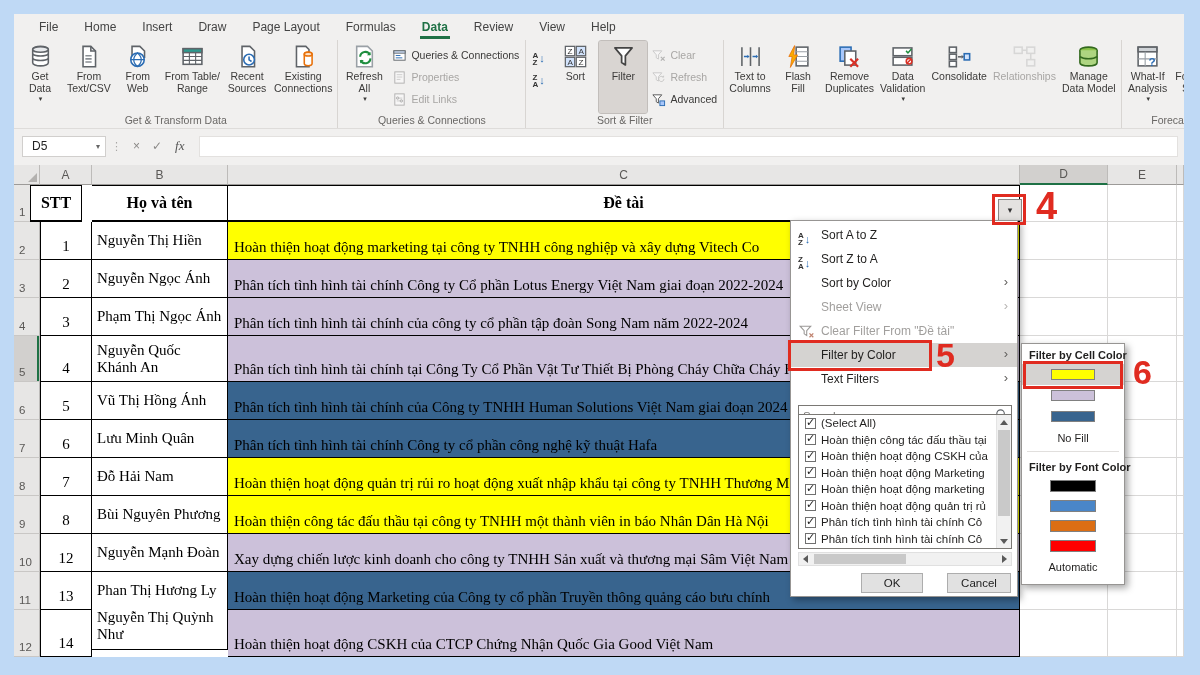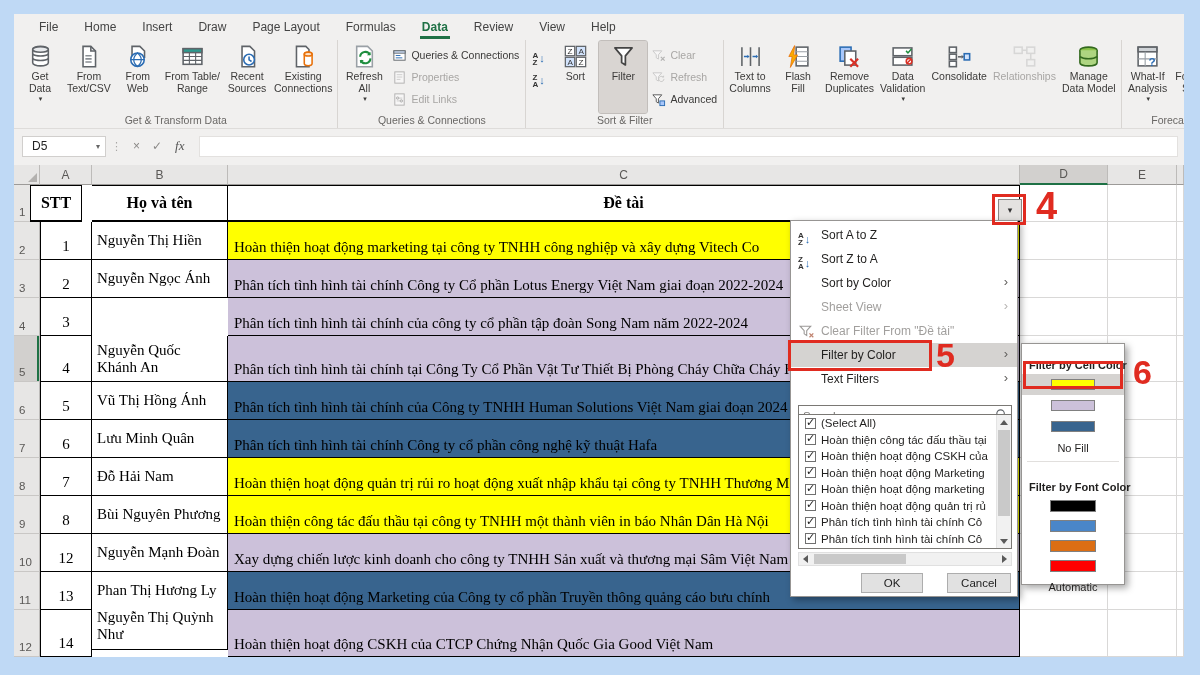--- a/index.html
+++ b/index.html
@@ -98,21 +98,21 @@
   .hs-btn{position:absolute;top:0;width:13px;height:12px;display:flex;align-items:center;justify-content:center}
   .hs-thumb{position:absolute;left:15px;top:1px;height:10px;width:92px;background:#C9C9C9}
   .fm-btn{position:absolute;height:20px;background:#E1E1E1;border:1px solid #ADADAD;font-size:11.5px;color:#222;
       font-family:inherit;display:flex;align-items:center;justify-content:center;box-sizing:border-box}
   #ok-btn{left:70px;top:352px;width:62px}
   #cancel-btn{left:156px;top:352px;width:64px}
 
   
   #color-submenu{position:absolute;left:1007px;top:329px;width:104px;height:242px;background:#fff;
       border:1px solid #979593;box-shadow:3px 3px 7px rgba(0,0,0,.35);z-index:11;box-sizing:border-box}
-  .sub-h{font-size:11px;font-weight:bold;color:#201f1e;padding:15px 0 3px 7px;white-space:nowrap}
+  .sub-h{font-size:11px;font-weight:bold;color:#201f1e;padding:5px 0 3px 7px;white-space:nowrap}
   .swrow{height:21px;display:flex;align-items:center;justify-content:center}
   .swrow.hl{background:#D5D3D1}
   .swrow.f{height:20px}
   .sw{width:44px;height:11px;border:1px solid #808080;box-sizing:border-box}
   .sw.f{width:46px;height:12px}
   .sub-nofill,.sub-auto{height:18px;font-size:11px;color:#201f1e;display:flex;align-items:center;justify-content:center;margin:2px 8px}
   .sub-div{height:1px;background:#E1DFDD;margin:4px 5px}
 
   
   .redbox{position:absolute;border:3px solid #E02B20;z-index:20;pointer-events:none;box-sizing:border-box}
@@ -449,20 +449,21 @@
         <div class="gc" style="left: 1163px; width: 7px; top: 57px; height: 38px;"></div>
         <div class="rh" style="left: 0px; width: 26px; top: 95px; height: 38px;">3</div>
         <div class="tc stt first" style="left: 26px; width: 52px; top: 95px; height: 38px;">2</div>
         <div class="tc nm" style="left: 78px; width: 136px; top: 95px; height: 38px;">Nguyễn Ngọc Ánh</div>
         <div class="tc tp" style="background: rgb(204, 193, 218); left: 214px; width: 792px; top: 95px; height: 38px;">Phân tích tình hình tài chính Công ty Cổ phần Lotus Energy Việt Nam giai đoạn 2022-2024</div>
         <div class="gc" style="left: 1006px; width: 88px; top: 95px; height: 38px;"></div>
         <div class="gc" style="left: 1094px; width: 69px; top: 95px; height: 38px;"></div>
         <div class="gc" style="left: 1163px; width: 7px; top: 95px; height: 38px;"></div>
         <div class="rh" style="left: 0px; width: 26px; top: 133px; height: 38px;">4</div>
         <div class="tc stt first" style="left: 26px; width: 52px; top: 133px; height: 38px;">3</div>
+        <div class="tc nm" style="left: 78px; width: 136px; top: 133px; height: 38px;">Phạm Thị Ngọc Ánh</div>
         <div class="tc tp" style="background: rgb(204, 193, 218); left: 214px; width: 792px; top: 133px; height: 38px;">Phân tích tình hình tài chính của công ty cổ phần tập đoàn Song Nam năm 2022-2024</div>
         <div class="gc" style="left: 1006px; width: 88px; top: 133px; height: 38px;"></div>
         <div class="gc" style="left: 1094px; width: 69px; top: 133px; height: 38px;"></div>
         <div class="gc" style="left: 1163px; width: 7px; top: 133px; height: 38px;"></div>
         <div class="rh selrow" style="left: 0px; width: 26px; top: 171px; height: 46px;">5</div>
         <div class="tc stt first" style="left: 26px; width: 52px; top: 171px; height: 46px;">4</div>
         <div class="tc nm" style="left: 78px; width: 136px; top: 171px; height: 46px;">Nguyễn Quốc Khánh An</div>
         <div class="tc tp" style="background: rgb(204, 193, 218); left: 214px; width: 792px; top: 171px; height: 46px;">Phân tích tình hình tài chính tại Công Ty Cổ Phần Vật Tư Thiết Bị Phòng Cháy Chữa Cháy Hà Nội</div>
         <div class="gc" style="left: 1006px; width: 88px; top: 171px; height: 46px;"></div>
         <div class="gc" style="left: 1094px; width: 69px; top: 171px; height: 46px;"></div>

